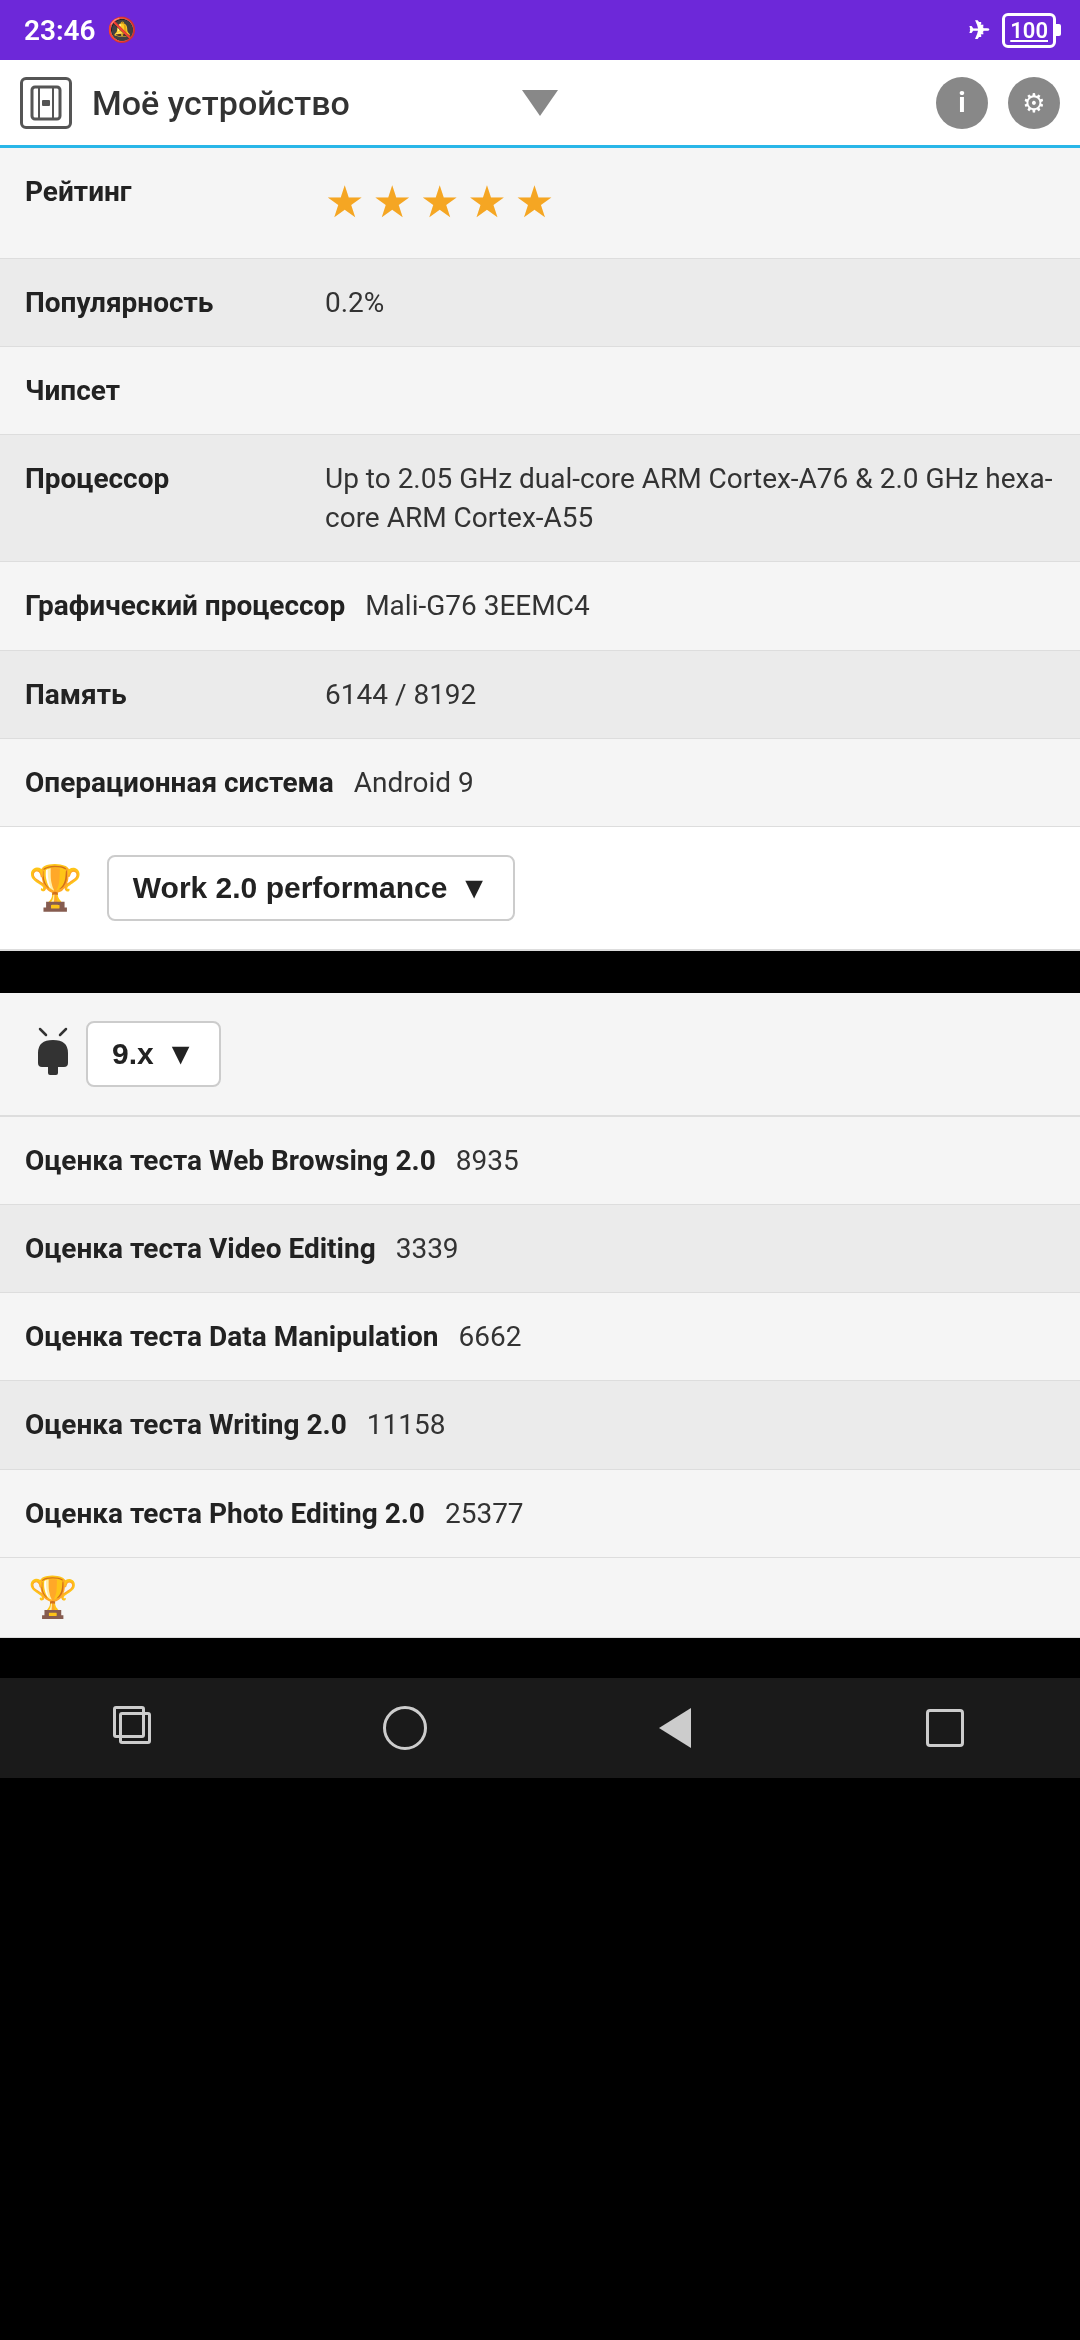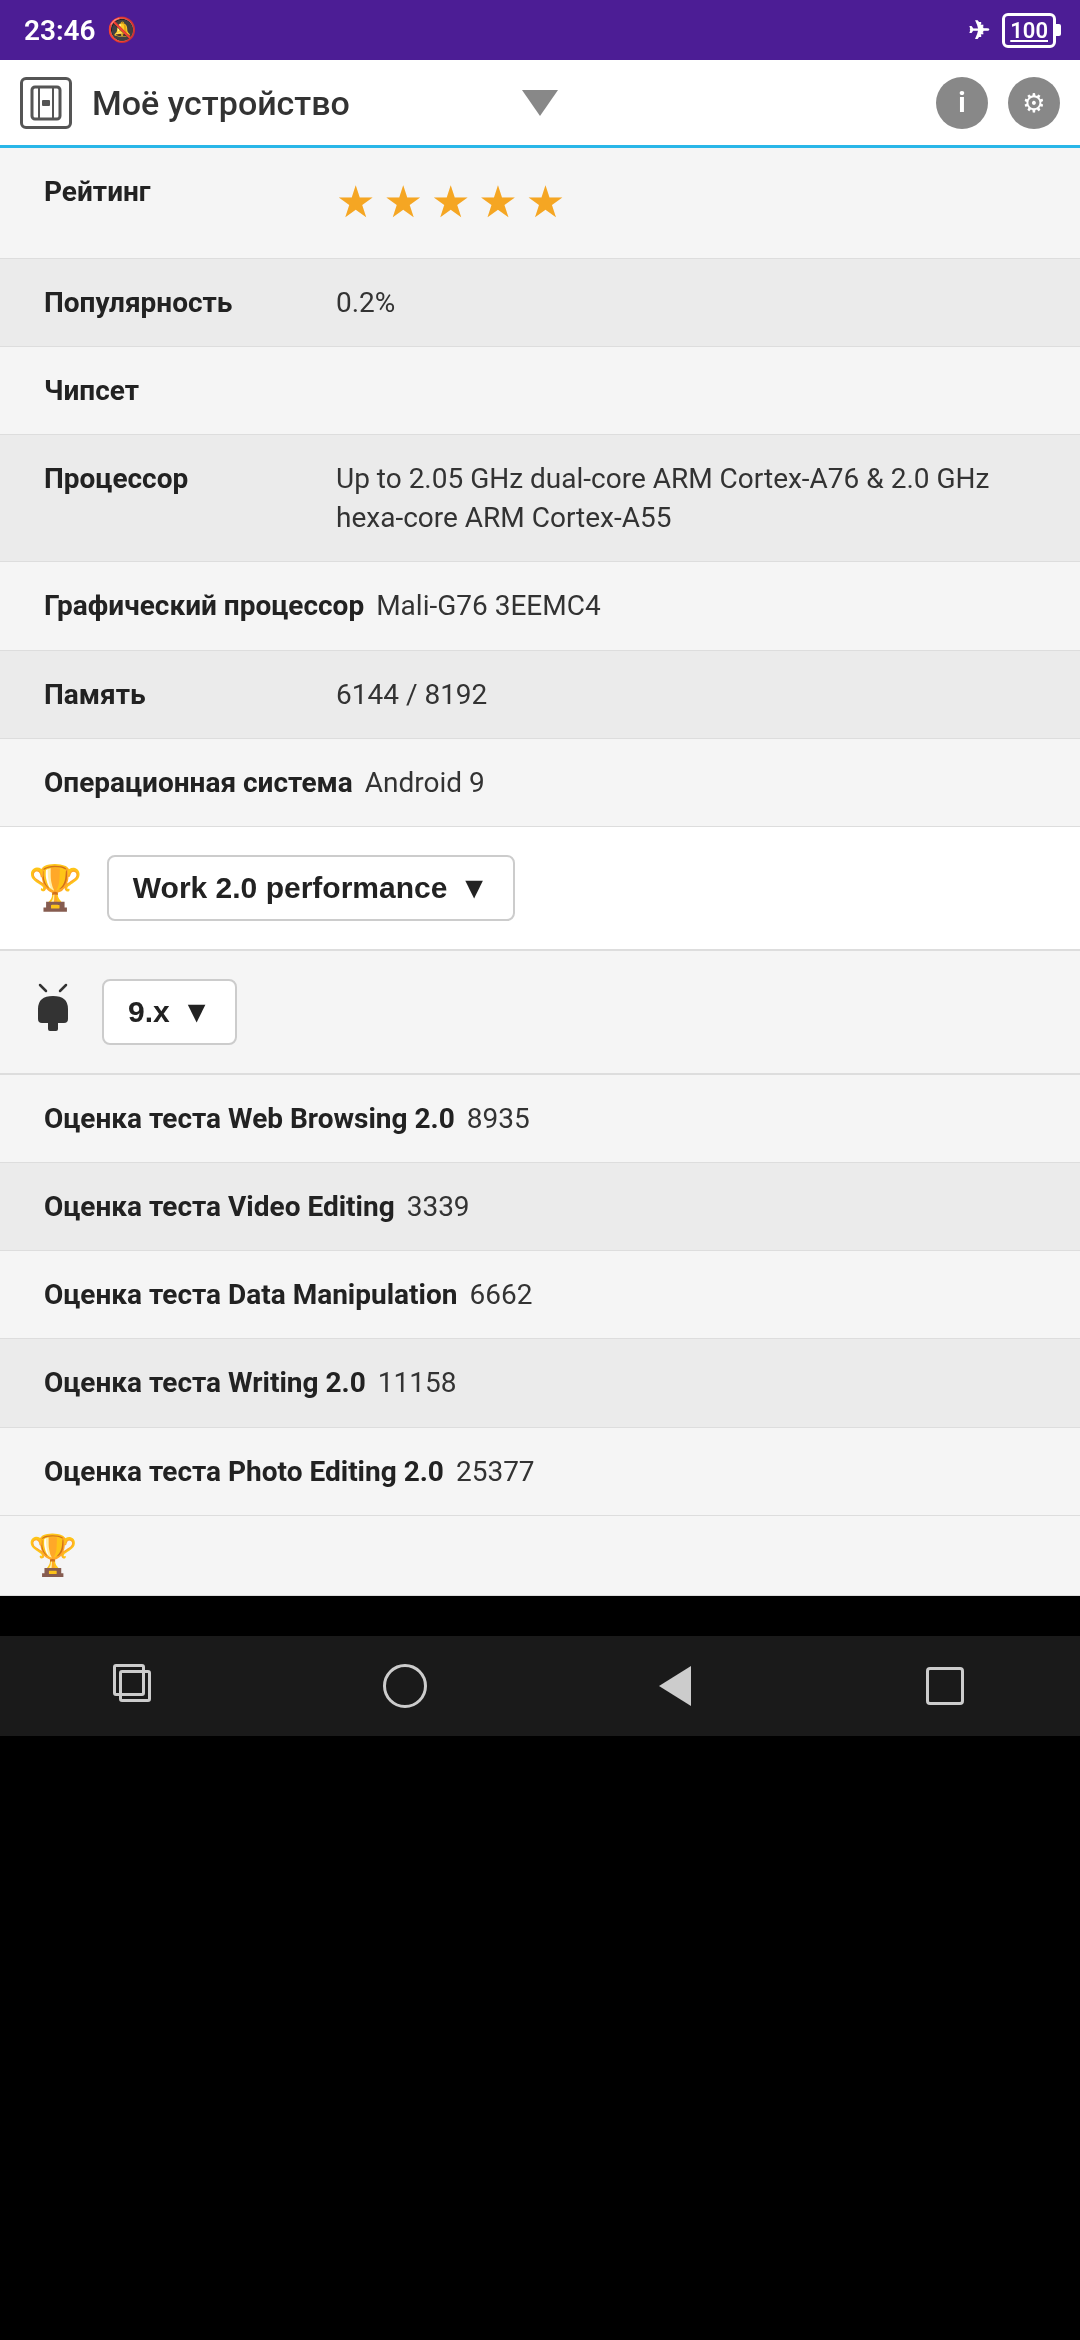--- a/index.html
+++ b/index.html
@@ -8,21 +8,21 @@
       background: #000;
       font-family: 'Roboto', Arial, sans-serif;
       width: 100%;
       max-width: 1080px;
       margin: 0 auto;
       color: #222;
     }
 
     
     .status-bar {
-      background: #4c1d95;
+      background: #6d28d9;
       color: #fff;
       display: flex;
       justify-content: space-between;
       align-items: center;
       padding: 24px 24px;
       height: 60px;
       font-size: 28px;
       font-weight: 600;
     }
     .status-left { display: flex; align-items: center; gap: 12px; }
@@ -97,24 +97,24 @@
     }
 
     
     .spec-table {
       background: #f0f0f0;
       width: 100%;
     }
     .spec-row {
       display: flex;
       align-items: flex-start;
-      padding: 24px 44px;
+      padding: 24px 25px;
       border-bottom: 1px solid #ddd;
       background: #f5f5f5;
-      gap: 12px;
+      gap: 20px;
     }
     .spec-row:nth-child(even) {
       background: #ebebeb;
     }
     .spec-label {
       font-size: 28px;
       font-weight: 700;
       color: #222;
       min-width: 280px;
       line-height: 1.4;
@@ -164,22 +164,23 @@
       align-items: center;
       gap: 12px;
     }
 
     
     .android-section {
       background: #f5f5f5;
       padding: 28px 28px;
       border-bottom: 1px solid #ddd;
       display: flex;
-      align-items: center;
-      gap: 24px;
+      align-items: flex-end;
+      gap: 8px;
+      margin-top: 42px;
     }
     .android-icon {
       font-size: 50px;
       color: #333;
     }
     .version-btn {
       border: 2px solid #ccc;
       border-radius: 8px;
       padding: 14px 24px;
       font-size: 30px;

